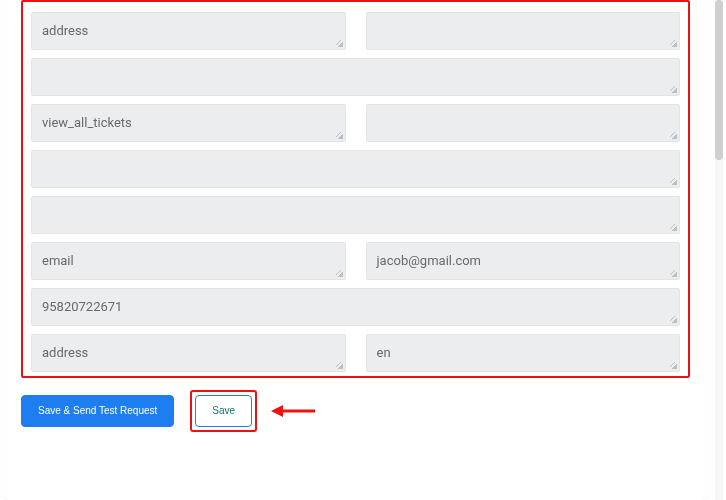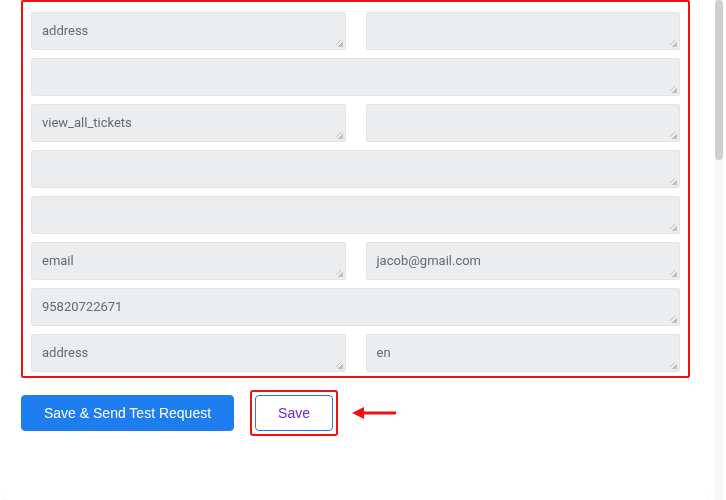--- a/index.html
+++ b/index.html
@@ -73,36 +73,36 @@
       background-repeat: no-repeat;
       opacity: 0.9;
     }
     .button-row {
       display: flex;
       align-items: center;
       gap: 16px;
       padding: 12px 18px 12px 18px;
     }
     .btn {
-      font-size: 14px;
-      padding: 10px 22px;
+      font-size: 10px;
+      padding: 10px 16px;
       border-radius: 4px;
       cursor: pointer;
       border: 1px solid transparent;
       line-height: 1;
       text-align: right;
     }
     .btn-primary {
       background: #1e7ef0;
       color: #fff;
       border-color: #1e7ef0;
     }
     .btn-secondary {
       background: #fff;
-      color: #6d28d9;
+      color: #0f766e;
       border: 1px solid #1e7ef0;
     }
     .save-highlight {
       border: 2px solid #e11;
       border-radius: 3px;
       padding: 3px;
       display: inline-flex;
     }
     .arrow {
       display: flex;

